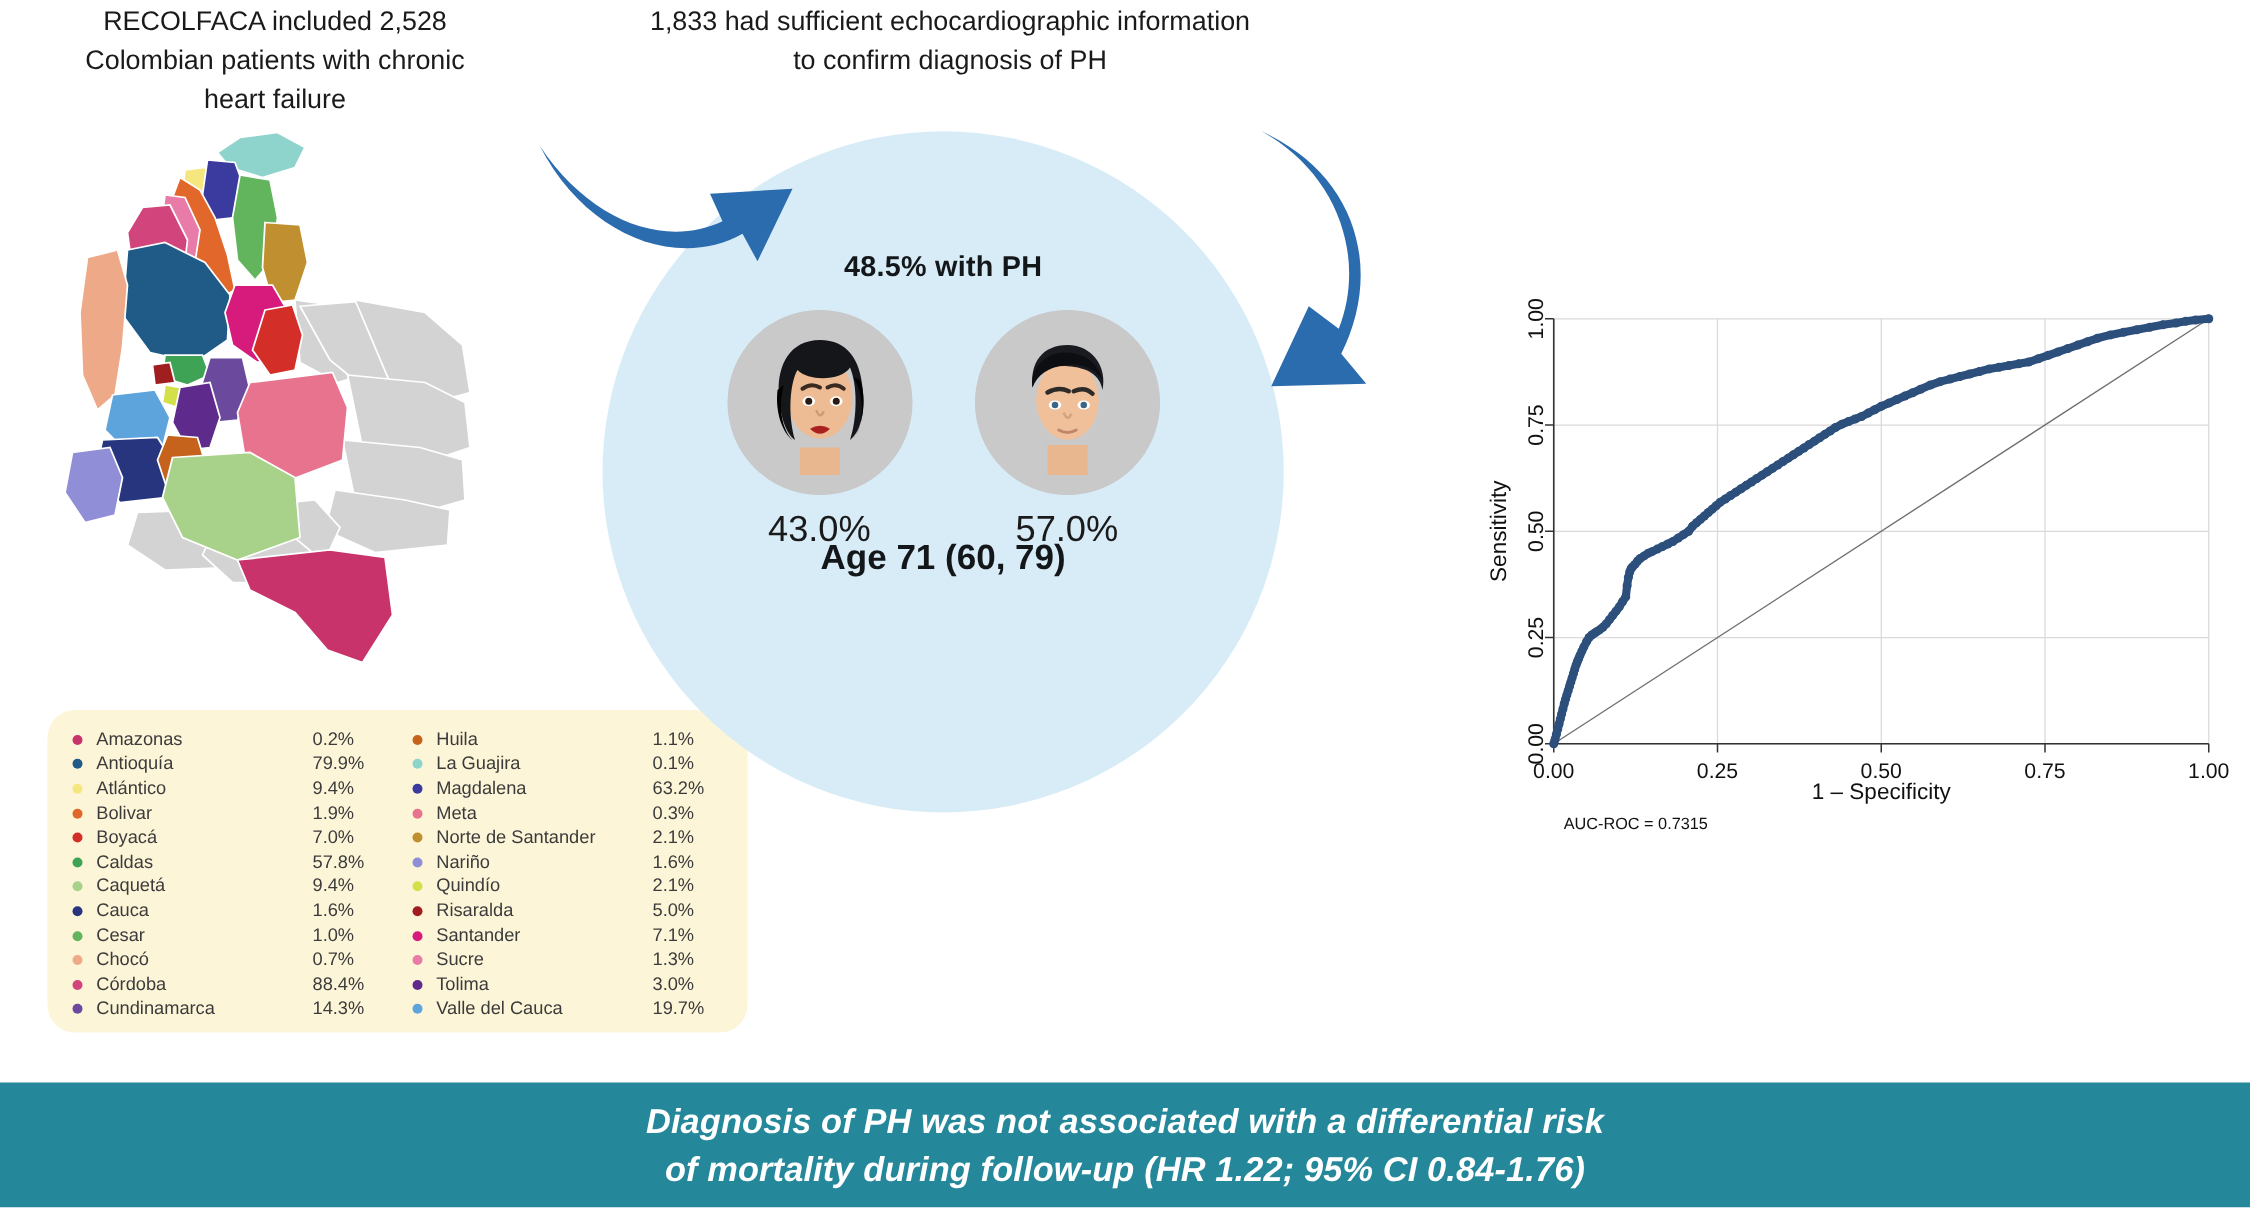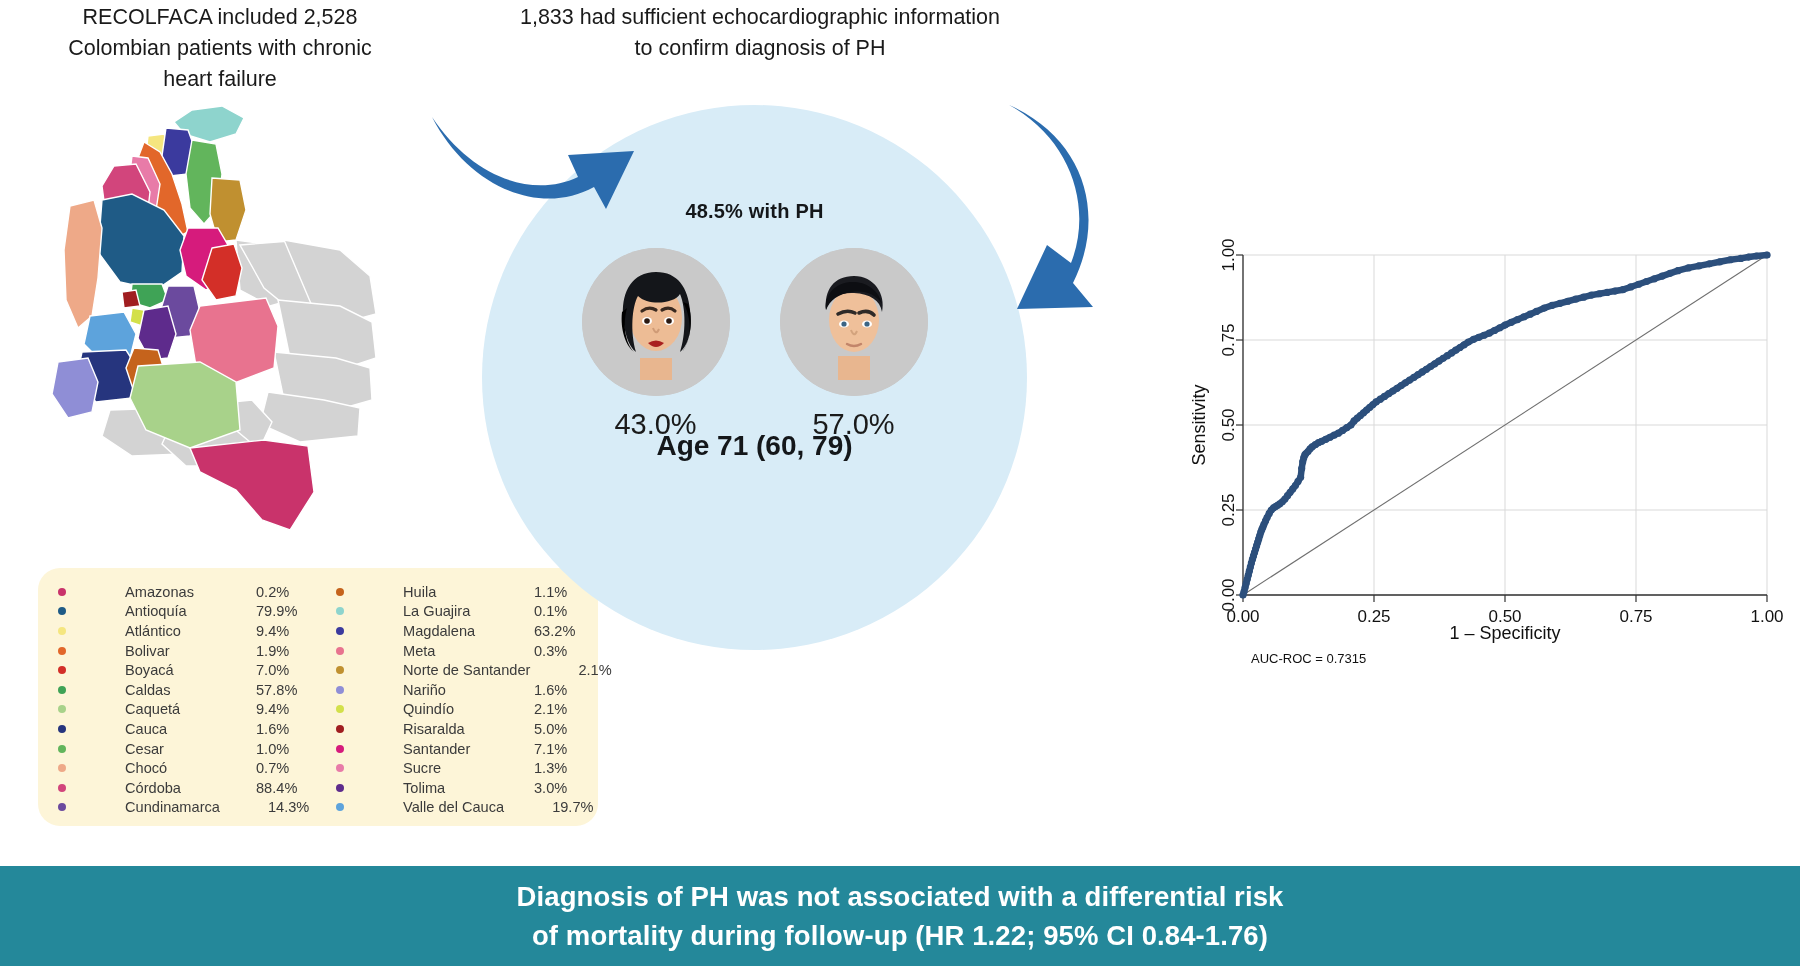--- a/index.html
+++ b/index.html
@@ -34,37 +34,37 @@
   #legend{
     position:absolute;left:38px;top:568px;width:560px;height:258px;
     background:#fdf5d8;border-radius:22px;
     box-sizing:border-box;padding:14px 18px 10px 20px;
   }
   .legend-cols{display:flex;gap:22px;}
   .legend-col{width:256px;}
   .legend-row{
     display:flex;align-items:center;
     height:19.6px;
-    font-size:14.6px;color:#3b3b3b;gap:48px;
+    font-size:14.6px;color:#3b3b3b;
   }
   .legend-dot{
     width:8px;height:8px;border-radius:50%;
     flex:0 0 8px;margin-right:11px;
   }
   .legend-name{flex:1 1 auto;white-space:nowrap;}
   .legend-val{width:58px;text-align:left;}
 
   
   #circle{
     position:absolute;left:482px;top:105px;width:545px;height:545px;
     border-radius:50%;background:#d8ecf7;
   }
   #circle-title{
     position:absolute;left:482px;top:200px;width:545px;
-    text-align:center;font-size:20px;font-weight:bold;color:#14171a;
+    text-align:center;font-size:23px;font-weight:bold;color:#14171a;
     letter-spacing:.2px;
   }
   #avatars{
     position:absolute;left:482px;top:248px;width:545px;
     display:flex;justify-content:center;gap:28px;
   }
   .avatar-cell{width:170px;text-align:center;}
   .avatar-disc{
     width:148px;height:148px;border-radius:50%;background:#c9c9c9;
     margin:0 auto;overflow:hidden;position:relative;
@@ -83,21 +83,21 @@
 
   
   #roc{position:absolute;left:1185px;top:235px;width:600px;height:440px;}
   #roc svg{display:block;width:600px;height:440px;}
   .roc-txt{font-family:"Liberation Sans", sans-serif;fill:#111111;}
 
   
   #banner{
     position:absolute;left:0;top:866px;width:1800px;height:100px;
     background:#24889a;
-    display:flex;align-items:center;justify-content:center;
+    display:flex;align-items:center;justify-content:center;font-style:italic;
   }
   #banner-text{
     color:#ffffff;font-size:27.5px;font-weight:bold;text-align:center;
     line-height:1.42;white-space:pre-line;letter-spacing:.1px;
   }
 </style>
 </head>
 <body>
 
 <div class="stage">

